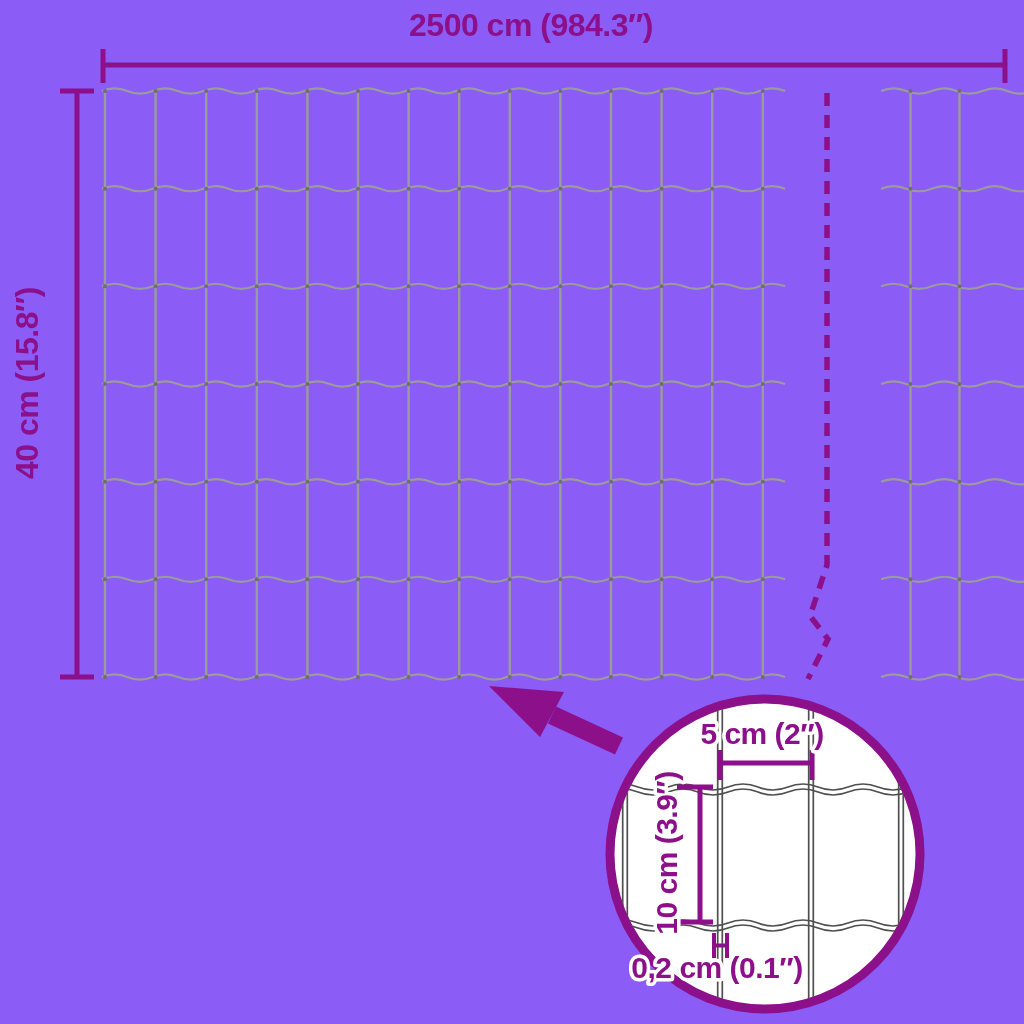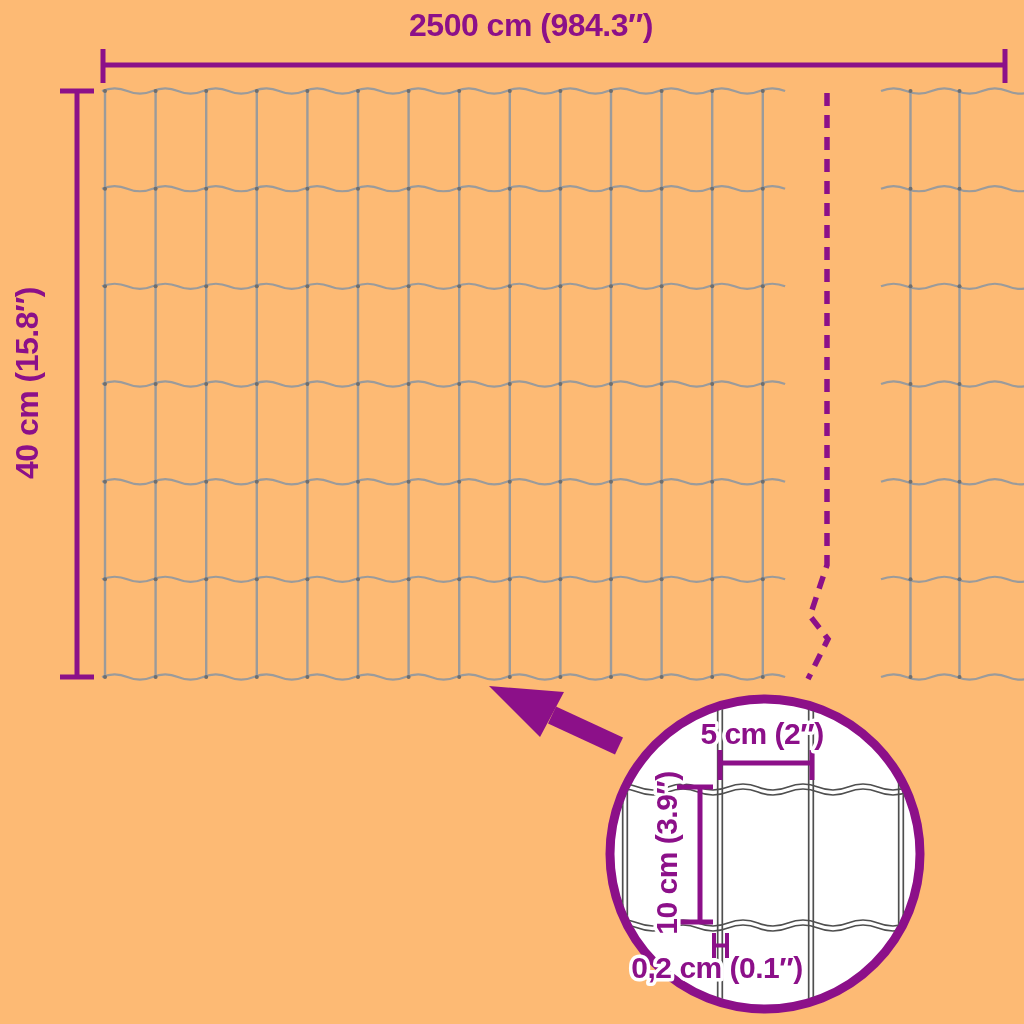--- a/index.html
+++ b/index.html
@@ -1,16 +1,16 @@
 <!DOCTYPE html>
 <html style="--accent: #8C1089;"><head>
 <meta charset="utf-8">
 <style>
   html,body{margin:0;padding:0;background:#fff;}
-  .stage{position:relative;width:1024px;height:1024px;background:#fdba74;overflow:hidden;
+  .stage{position:relative;width:1024px;height:1024px;background:#8b5cf6;overflow:hidden;
          font-family:"Liberation Sans",sans-serif;}
   svg{position:absolute;left:0;top:0;}
   .acc{stroke:var(--accent);}
   .accfill{fill:var(--accent);}
   .dim-text{font-family:"Liberation Sans",sans-serif;font-weight:700;font-size:32px;
             fill:var(--accent);letter-spacing:-0.5px;}
   .detail-text{font-family:"Liberation Sans",sans-serif;font-weight:700;font-size:30px;
             fill:var(--accent);letter-spacing:-0.5px;}
   .halo{stroke:#fff;stroke-width:7px;paint-order:stroke;stroke-linejoin:round;}
 </style>

